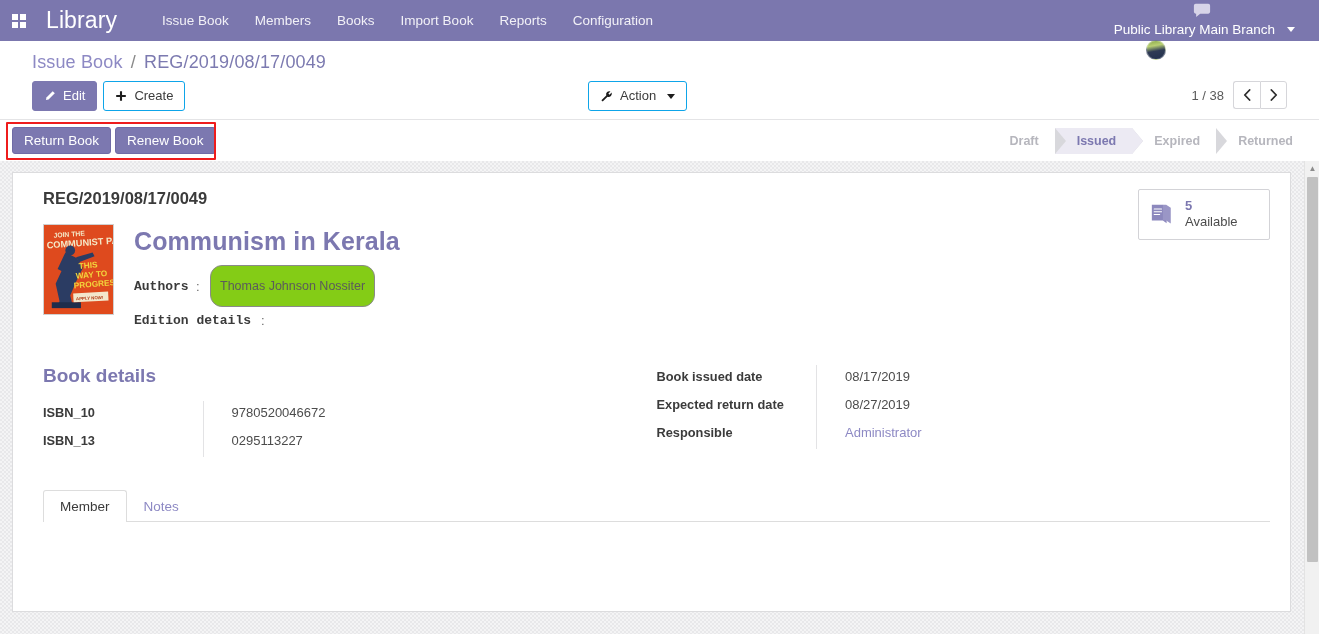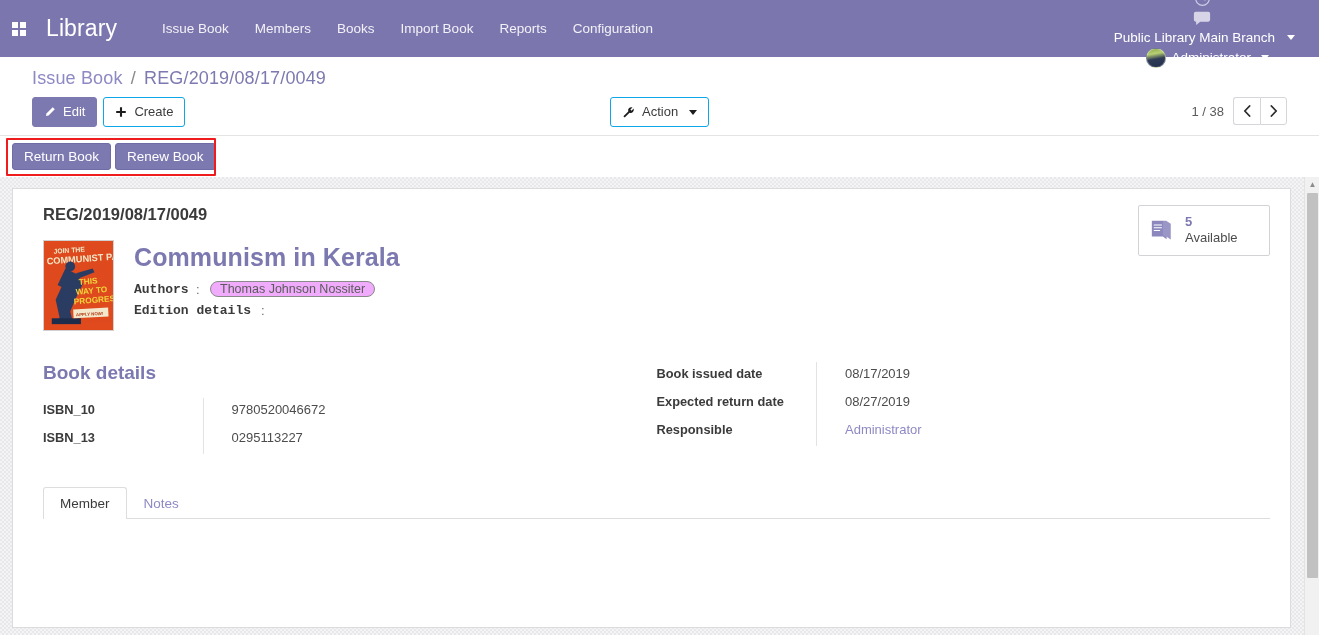--- a/index.html
+++ b/index.html
@@ -9,21 +9,21 @@
     width: 1319px; height: 635px;
     overflow: hidden;
     font-family: "Liberation Sans", sans-serif;
     font-size: 13px;
     color: #4c4c4c;
     background: #ffffff;
   }
 
   
   .navbar {
-    height: 57px;
+    height: 41px;
     background: #7b77ae;
     display: flex;
     align-items: center;
     position: relative;
     z-index: 20;
   }
   .apps-btn {
     width: 38px; height: 41px;
     display: flex; align-items: center; justify-content: center;
     cursor: pointer;
@@ -133,21 +133,21 @@
   }
   .btn-default {
     background: #ffffff;
     border: 1px solid #0ea5e9;
     color: #3b3b3b;
   }
   .btn-edit { margin-right: 6px; }
 
   .action-wrap {
     position: absolute;
-    left: 580px;
+    left: 558px;
     top: 6px;
   }
   .pager {
     position: absolute;
     right: 22px;
     top: 6px;
     display: flex;
     align-items: center;
     gap: 9px;
     font-size: 13px;
@@ -313,24 +313,24 @@
     margin: 0 0 9px 0;
     letter-spacing: .1px;
   }
   .meta-row { display: flex; align-items: center; margin-bottom: 6px; font-size: 13px; }
   .meta-lbl { font-weight: bold; color: #3b3b3b; width: 62px; font-family: Liberation Mono, monospace; }
   .meta-colon { color: #6b6b6b; padding: 0 4px 0 0; width: 14px; }
   .tag {
     display: inline-block;
     border: 1px solid #8a8a8a;
     border-radius: 12px;
-    padding: 0 9px;
+    padding: 13px 9px;
     font-size: 12.5px;
     color: #5b5b5b;
-    background: #f0abfc;
+    background: #84cc16;
     cursor: pointer;
   }
 
   .two-col {
     display: flex;
     margin: 31px 0 0 10px;
   }
   .col { width: 620px; }
   .grp-title {
     font-size: 19px;
@@ -478,20 +478,26 @@
   </div>
 </div>
 
 <div class="statusbar-row">
   <div class="sb-buttons">
     <button class="sb-btn">Return Book</button>
     <button class="sb-btn">Renew Book</button>
   </div>
   <div class="redbox"></div>
 
+  <div class="status-arrows">
+    <span class="st">Draft</span>
+    <span class="st active">Issued</span>
+    <span class="st">Expired</span>
+    <span class="st">Returned</span>
+  </div>
 </div>
 
 <div class="content-area">
   <div class="sheet">
 
     <div class="smart-btn">
       <svg class="book-icon" width="26" height="24" viewBox="0 0 28 26">
         <path d="M3 3h12l4 3v17l-4-3H3z" fill="#8c88bd"></path>
         <path d="M15 3h3.5l5 3.2v17l-5-3.2H15z" fill="#9a96c6"></path>
         <path d="M5.5 7.5h8M5.5 10.5h8M5.5 13.5h6" stroke="#ffffff" stroke-width="1.1" stroke-linecap="round"></path>

